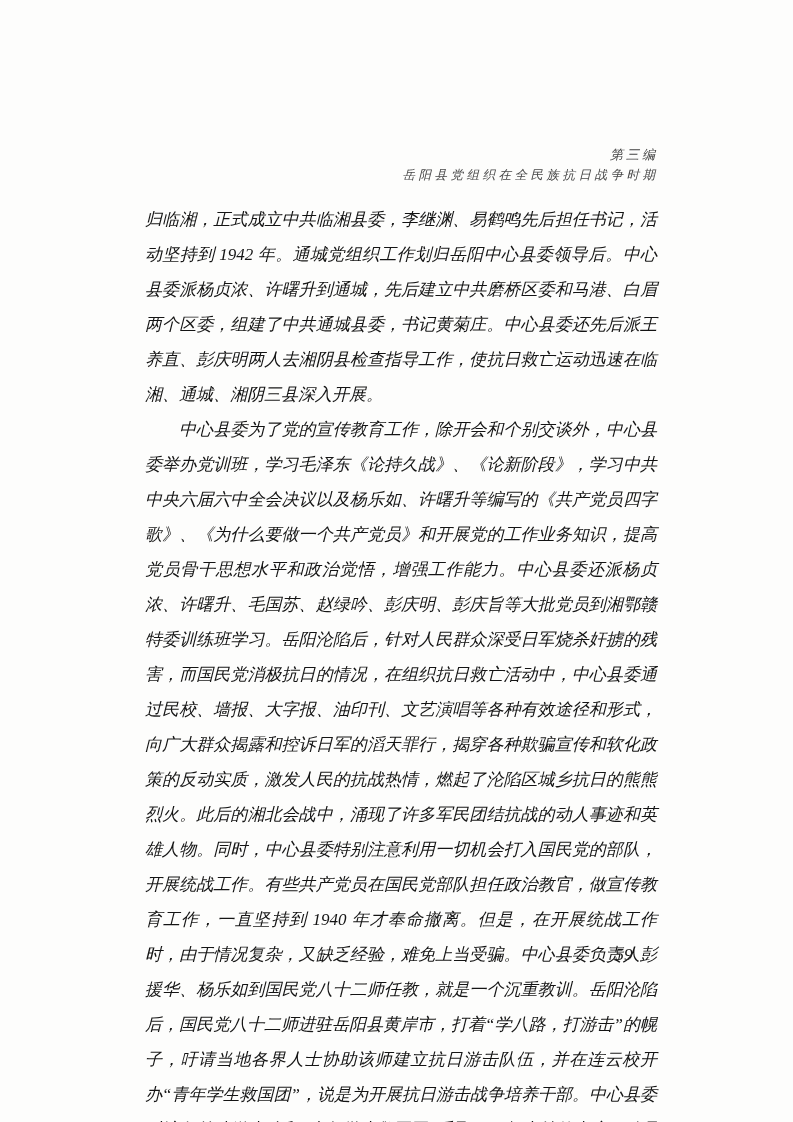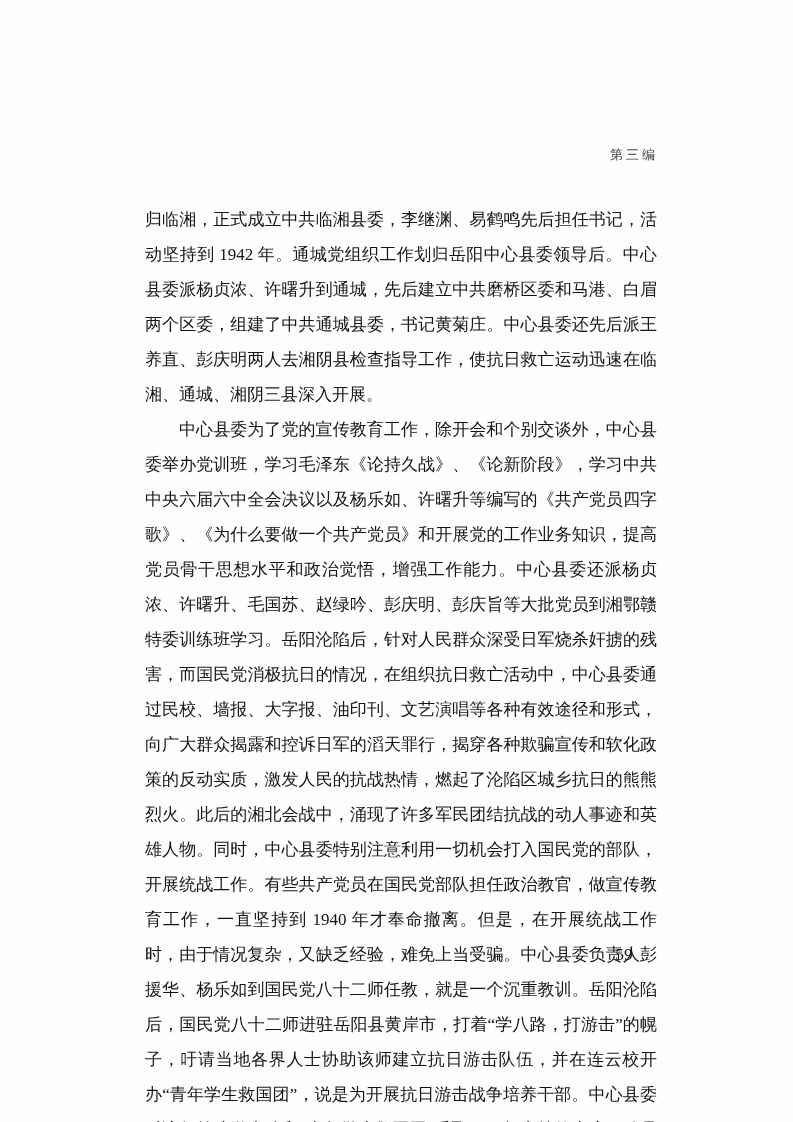--- a/index.html
+++ b/index.html
@@ -1,15 +1,15 @@
 <!DOCTYPE html>
 <html><head>
 <meta charset="utf-8">
 <style>
-  * { margin: 0; padding: 0; box-sizing: border-box; }
+  * { margin: 0; padding: 0; box-sizing: border-box; font-style: italic; }
   html, body { background: #ffffff; }
   body {
     width: 793px;
     height: 1122px;
     position: relative;
     overflow: hidden;
     font-family: "Liberation Serif", "DejaVu Serif", serif;
   }
   .page {
     position: absolute;
@@ -63,20 +63,21 @@
     color: #1a1a1a;
   }
 </style>
 </head>
 <body>
 
 <div class="page">
 
   <div class="running-header">
     <div class="volume">第三编</div>
+    <div class="chapter">岳阳县党组织在全民族抗日战争时期</div>
   </div>
 
   <div class="text-block">
     <p>归临湘，正式成立中共临湘县委，李继渊、易鹤鸣先后担任书记，活动坚持到 1942 年。通城党组织工作划归岳阳中心县委领导后。中心县委派杨贞浓、许曙升到通城，先后建立中共磨桥区委和马港、白眉两个区委，组建了中共通城县委，书记黄菊庄。中心县委还先后派王养直、彭庆明两人去湘阴县检查指导工作，使抗日救亡运动迅速在临湘、通城、湘阴三县深入开展。</p>
     <p class="indent">中心县委为了党的宣传教育工作，除开会和个别交谈外，中心县委举办党训班，学习毛泽东《论持久战》、《论新阶段》，学习中共中央六届六中全会决议以及杨乐如、许曙升等编写的《共产党员四字歌》、《为什么要做一个共产党员》和开展党的工作业务知识，提高党员骨干思想水平和政治觉悟，增强工作能力。中心县委还派杨贞浓、许曙升、毛国苏、赵绿吟、彭庆明、彭庆旨等大批党员到湘鄂赣特委训练班学习。岳阳沦陷后，针对人民群众深受日军烧杀奸掳的残害，而国民党消极抗日的情况，在组织抗日救亡活动中，中心县委通过民校、墙报、大字报、油印刊、文艺演唱等各种有效途径和形式，向广大群众揭露和控诉日军的滔天罪行，揭穿各种欺骗宣传和软化政策的反动实质，激发人民的抗战热情，燃起了沦陷区城乡抗日的熊熊烈火。此后的湘北会战中，涌现了许多军民团结抗战的动人事迹和英雄人物。同时，中心县委特别注意利用一切机会打入国民党的部队，开展统战工作。有些共产党员在国民党部队担任政治教官，做宣传教育工作，一直坚持到 1940 年才奉命撤离。但是，在开展统战工作时，由于情况复杂，又缺乏经验，难免上当受骗。中心县委负责人彭援华、杨乐如到国民党八十二师任教，就是一个沉重教训。岳阳沦陷后，国民党八十二师进驻岳阳县黄岸市，打着“学八路，打游击”的幌子，吁请当地各界人士协助该师建立抗日游击队伍，并在连云校开办“青年学生救国团”，说是为开展抗日游击战争培养干部。中心县委对该师筹建游击队和“青年学生救国团”采取了积极支持的态度，动员知识青年报考“救国团”，派共产党员参加游击队，深入内部做思想工作。应八十二师聘请，彭援华、杨乐如经党组织批准，担任了“救国团”的政治教官。“救国团”开学后，教学完全是国民党的奴</p>
   </div>
 
   <div class="page-number">59</div>
 
 </div>

